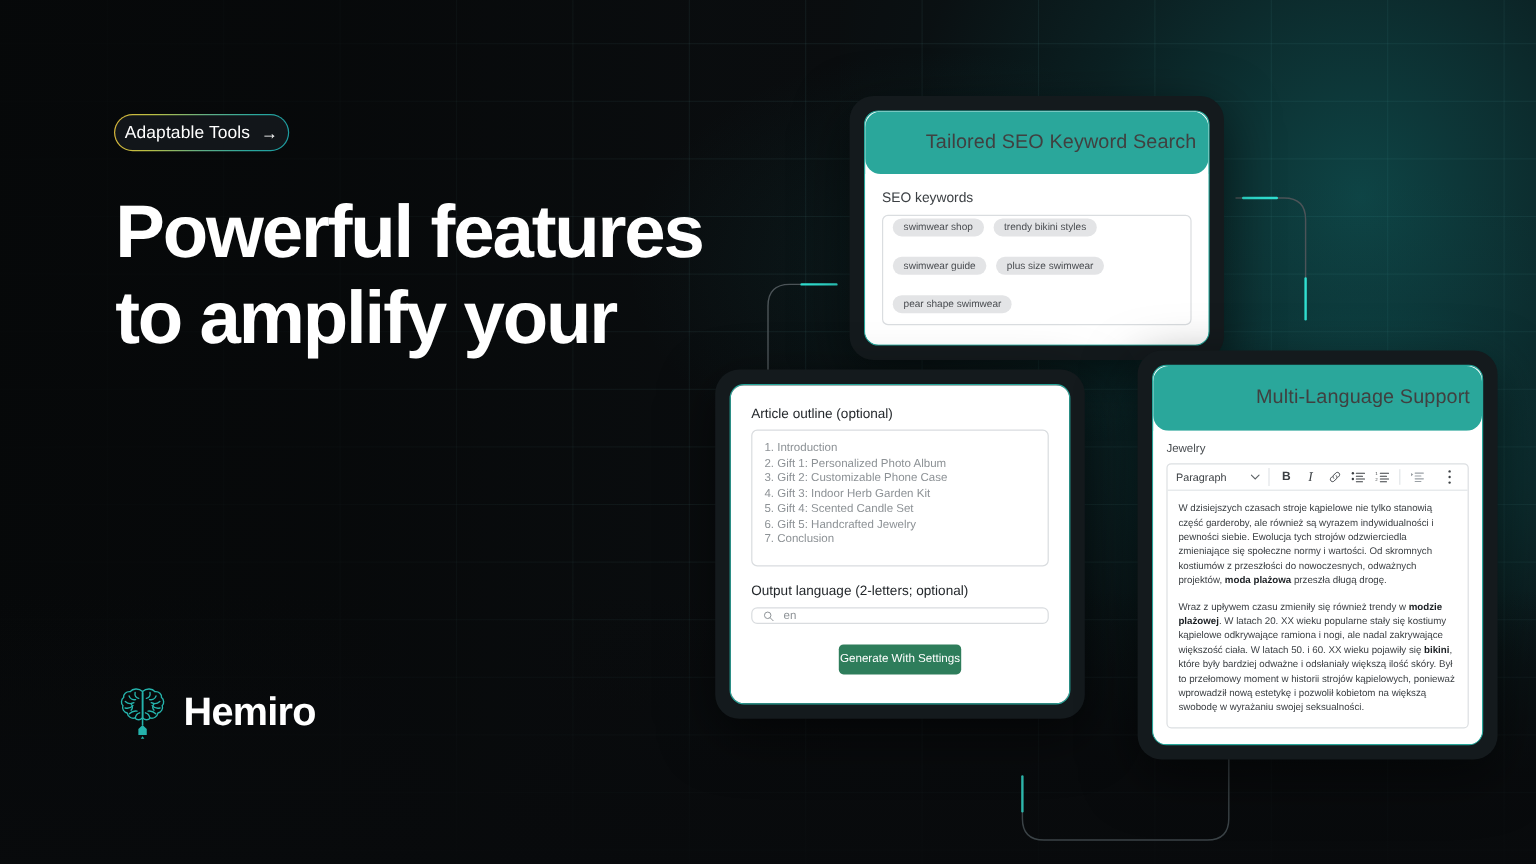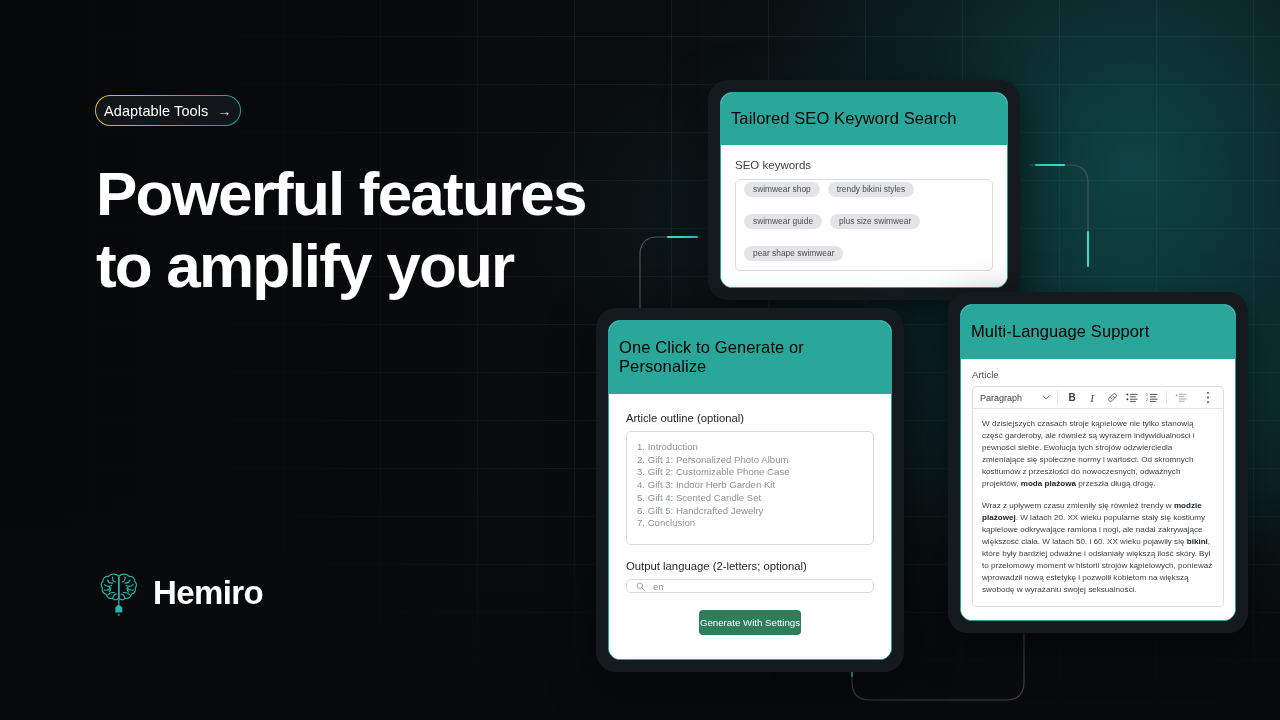--- a/index.html
+++ b/index.html
@@ -108,24 +108,25 @@
     box-shadow: 0 14px 44px rgba(0,0,0,0.55);
   }
   .card {
     background: #ffffff;
     border-radius: 12px;
     overflow: hidden;
     border: 1.5px solid #27a69a;
   }
   .card-head {
     background: #2aa79b;
-    color: #000000;
-    text-align: left;
+    color: #404040;
+    text-align: right;
     font-size: 16.5px;
     letter-spacing: 0.1px;
+    border-radius: 13px;
   }
   .card-body { background: #ffffff; }
 
   
   #card-seo { left: 708px; top: 80px; width: 312px; }
   #card-seo .card-head { padding: 16px 10px 17px; }
   #card-seo .card-body { padding: 14px 14px 16px; }
   .field-label { font-size: 11.5px; color: #3c4044; margin-bottom: 8px; }
   .kw-box {
     border: 1px solid #dadde0; border-radius: 5px;
@@ -269,21 +270,20 @@
           <span class="kw-chip">swimwear guide</span>
           <span class="kw-chip">plus size swimwear</span>
           <span class="kw-chip">pear shape swimwear</span>
         </div>
       </div>
     </div>
   </div>
 
   <div class="card-shell" id="card-gen">
     <div class="card">
-      <div class="card-head">One Click to Generate or Personalize</div>
       <div class="card-body">
         <div class="lbl">Article outline (optional)</div>
         <div class="outline-box">
           <div>1. Introduction</div>
           <div>2. Gift 1: Personalized Photo Album</div>
           <div>3. Gift 2: Customizable Phone Case</div>
           <div>4. Gift 3: Indoor Herb Garden Kit</div>
           <div>5. Gift 4: Scented Candle Set</div>
           <div>6. Gift 5: Handcrafted Jewelry</div>
           <div>7. Conclusion</div>
@@ -302,21 +302,21 @@
 
         <button class="gen-btn">Generate With Settings</button>
       </div>
     </div>
   </div>
 
   <div class="card-shell" id="card-lang">
     <div class="card">
       <div class="card-head">Multi-Language Support</div>
       <div class="card-body">
-        <div class="ml-label">Article</div>
+        <div class="ml-label">Jewelry</div>
 
         <div class="editor">
           <div class="ed-toolbar">
             <div class="ed-select">
               <span>Paragraph</span>
               <svg width="8" height="5" viewBox="0 0 10 6">
                 <path d="M1 1 L5 5 L9 1" fill="none" stroke="#5c6165" stroke-width="1.1" stroke-linecap="round"></path>
               </svg>
             </div>
 

